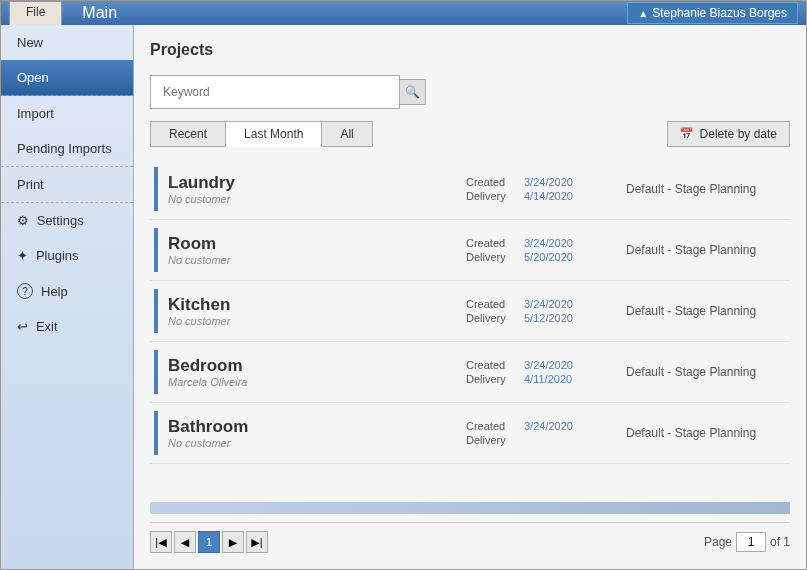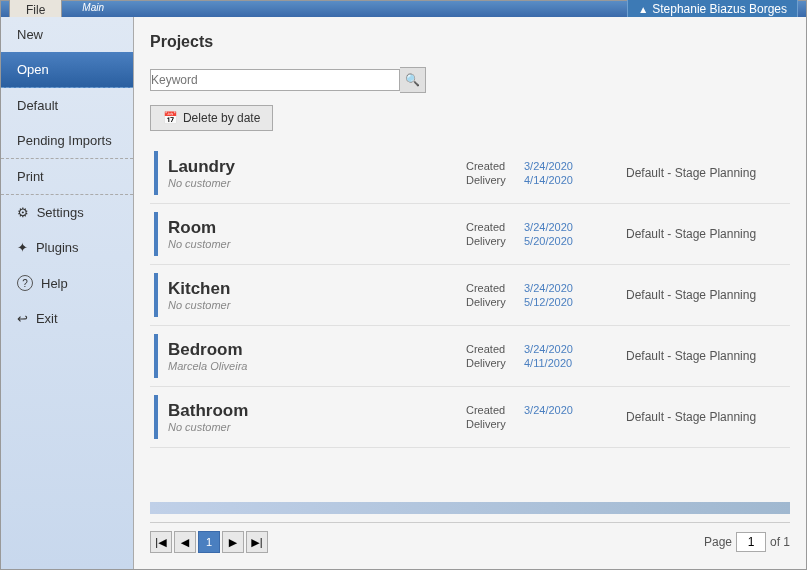--- a/index.html
+++ b/index.html
@@ -1,42 +1,42 @@
 <!DOCTYPE html>
 <html><head>
   <meta charset="utf-8">
   <style>
     * { box-sizing: border-box; margin: 0; padding: 0; }
     body { font-family: 'Segoe UI', Tahoma, Geneva, Verdana, sans-serif; font-size: 13px; background: #d4d0c8; width: 807px; height: 570px; overflow: hidden; }
 
     .app-container { width: 807px; height: 570px; display: flex; flex-direction: column; border: 1px solid #999; }
 
     
-    .title-bar { height: 16px; background: linear-gradient(to bottom, #5a8dc5, #3a6aaa); display: flex; align-items: center; justify-content: space-between; padding: 0 8px; }
+    .title-bar { height: 24px; background: linear-gradient(to bottom, #5a8dc5, #3a6aaa); display: flex; align-items: center; justify-content: space-between; padding: 0 8px; }
     .title-bar-left { display: flex; gap: 4px; }
     .tab-file { background: #e8e4dc; border: 1px solid #999; border-bottom: none; padding: 3px 16px; font-size: 12px; cursor: pointer; color: #333; }
-    .tab-main { background: transparent; border: none; padding: 3px 16px; font-size: 10px; cursor: pointer; color: #fff; font-style: italic; }
+    .tab-main { background: transparent; border: none; padding: 3px 16px; font-size: 16px; cursor: pointer; color: #fff; }
     .title-bar-right { background: #3d7ab5; border: 1px solid #6fa0d0; padding: 3px 10px; font-size: 12px; color: #fff; display: flex; align-items: center; gap: 4px; }
     .chevron-up { font-size: 10px; }
 
     
     .main-area { display: flex; flex: 1; overflow: hidden; }
 
     
     .sidebar { width: 133px; background: linear-gradient(to bottom, #dfe8f4 0%, #c8d8ed 100%); border-right: 1px solid #aaa; display: flex; flex-direction: column; }
     .sidebar-item { padding: 10px 16px; cursor: pointer; color: #333; font-size: 13px; display: flex; align-items: center; gap: 8px; }
     .sidebar-item.active { background: linear-gradient(to bottom, #4a7fc0, #2a5fa0); color: #fff; padding-left: 16px; }
 
     
     .content { flex: 1; background: #f5f5f5; display: flex; flex-direction: column; padding: 16px; }
     .content-title { font-size: 16px; font-weight: bold; color: #333; margin-bottom: 16px; }
 
     
     .search-bar { display: flex; align-items: center; margin-bottom: 12px; }
-    .search-input { width: 250px; height: 22px; border: 1px solid #aaa; padding: 3px 0; font-size: 12px; background: #fff; }
+    .search-input { width: 250px; height: 34px; border: 1px solid #aaa; padding: 3px 12px; font-size: 12px; background: #fff; }
     .search-btn { width: 26px; height: 26px; background: #e0e0e0; border: 1px solid #aaa; border-left: none; cursor: pointer; display: flex; align-items: center; justify-content: center; font-size: 12px; }
 
     
     .tabs-row { display: flex; align-items: center; justify-content: space-between; margin-bottom: 12px; }
     .tabs-left { display: flex; }
     .tab-btn { padding: 5px 18px; border: 1px solid #aaa; background: #e8e8e8; cursor: pointer; font-size: 12px; color: #333; }
     .tab-btn:first-child { border-right: none; }
     .tab-btn:last-child { border-left: none; }
     .tab-btn.active { background: #fff; border-bottom: 1px solid #fff; font-weight: 500; }
     .delete-btn { display: flex; align-items: center; gap: 5px; padding: 5px 12px; border: 1px solid #aaa; background: #e8e8e8; cursor: pointer; font-size: 12px; color: #333; }
@@ -88,21 +88,21 @@
   <div class="main-area">
 
     <div class="sidebar">
       <div class="sidebar-item">
         <span>New</span>
       </div>
       <div class="sidebar-item active" style="border-bottom: 1px dashed #6a9acc;">
         <span>Open</span>
       </div>
       <div class="sidebar-item">
-        <span>Default</span>
+        <span>Import</span>
       </div>
       <div class="sidebar-item" style="border-bottom: 1px dashed #aaa;">
         <span>Pending Imports</span>
       </div>
       <div class="sidebar-item" style="border-bottom: 1px dashed #aaa;">
         <span>Print</span>
       </div>
       <div class="sidebar-item">
         <span>⚙</span>
         <span>Settings</span>
@@ -125,20 +125,25 @@
       <div class="content-title">Projects</div>
 
       <div class="search-bar">
         <input class="search-input" type="text" placeholder="Keyword" style="">
         <button class="search-btn">
           <span>🔍</span>
         </button>
       </div>
 
       <div class="tabs-row">
+        <div class="tabs-left">
+          <button class="tab-btn">Recent</button>
+          <button class="tab-btn active">Last Month</button>
+          <button class="tab-btn">All</button>
+        </div>
         <button class="delete-btn">
           <span>📅</span>
           <span>Delete by date</span>
         </button>
       </div>
 
       <div class="project-list">
 
         <div class="project-item">
           <div class="project-accent"></div>

